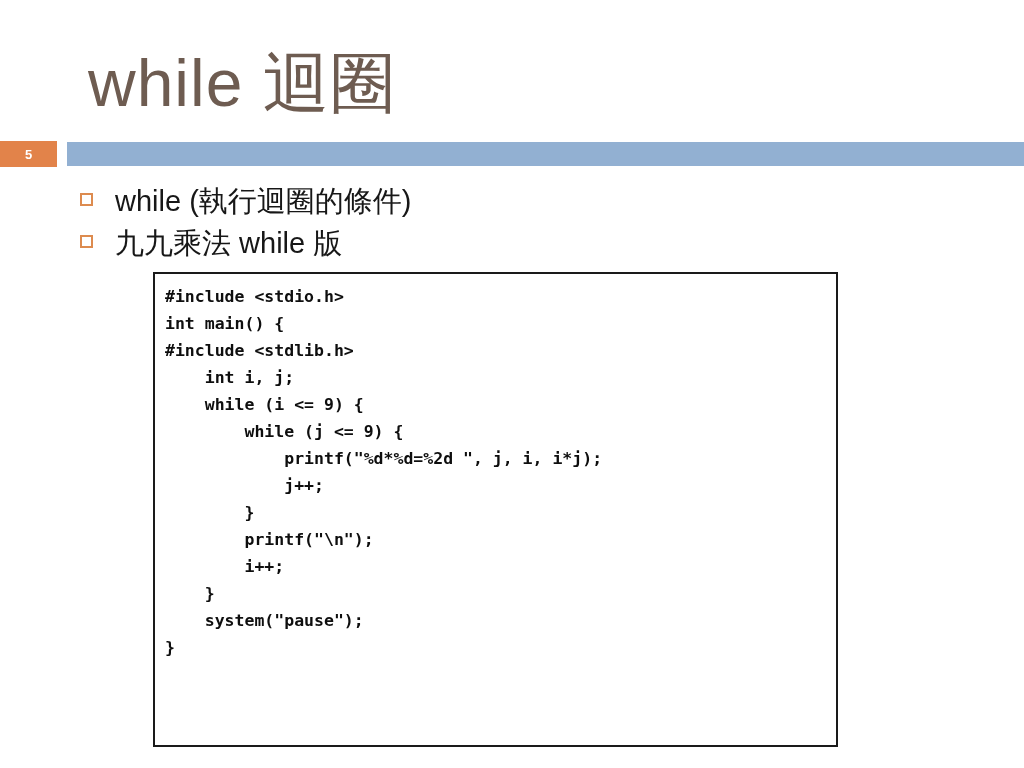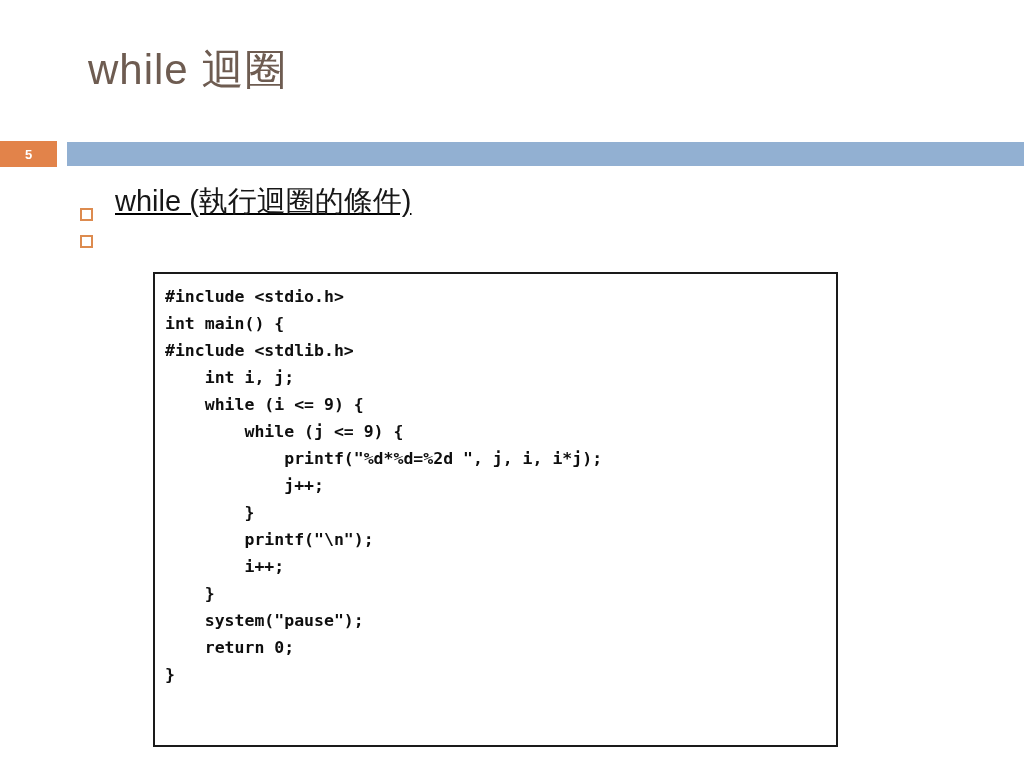--- a/index.html
+++ b/index.html
@@ -13,21 +13,21 @@
     font-family: "Liberation Sans", sans-serif;
     overflow: hidden;
     position: relative;
   }
 
   
   .slide-title {
     position: absolute;
     left: 88px;
     top: 47px;
-    font-size: 42px;
+    font-size: 66px;
     font-weight: 400;
     color: #6e5c51;
     letter-spacing: 1px;
     line-height: 1.1;
     white-space: nowrap;
   }
 
   
   .title-rule {
     position: absolute;
@@ -61,23 +61,22 @@
 
   
   .bullets {
     position: absolute;
     left: 80px;
     top: 181px;
     width: 900px;
   }
   .bullet-row {
     display: flex;
-    align-items: flex-end;
+    align-items: flex-start;
     margin-bottom: 2px;
-    text-decoration: underline;
   }
   .bullet-marker {
     width: 13px;
     height: 13px;
     border: 2px solid #dd8b4f;
     box-sizing: border-box;
     margin-top: 12px;
     margin-right: 22px;
     flex: 0 0 auto;
   }
@@ -123,34 +122,34 @@
   <div class="title-bar"></div>
 </div>
 
 <div class="bullets">
   <div class="bullet-row">
     <span class="bullet-marker"></span>
     <span class="bullet-text">while (執行迴圈的條件)</span>
   </div>
   <div class="bullet-row">
     <span class="bullet-marker"></span>
+    <span class="bullet-text">九九乘法 while 版</span>
   </div>
 </div>
 
 <div class="code-box">
   <div class="code-inner">
     <div class="code-line">#include &lt;stdio.h&gt;</div>
     <div class="code-line">int main() {</div>
     <div class="code-line">#include &lt;stdlib.h&gt;</div>
     <div class="code-line">    int i, j;</div>
     <div class="code-line">    while (i &lt;= 9) {</div>
     <div class="code-line">        while (j &lt;= 9) {</div>
     <div class="code-line">            printf("%d*%d=%2d ", j, i, i*j);</div>
     <div class="code-line">            j++;</div>
     <div class="code-line">        }</div>
     <div class="code-line">        printf("\n");</div>
     <div class="code-line">        i++;</div>
     <div class="code-line">    }</div>
     <div class="code-line">    system("pause");</div>
-    <div class="code-line">    return 0;</div>
     <div class="code-line">}</div>
   </div>
 </div>
 
 </body></html>

